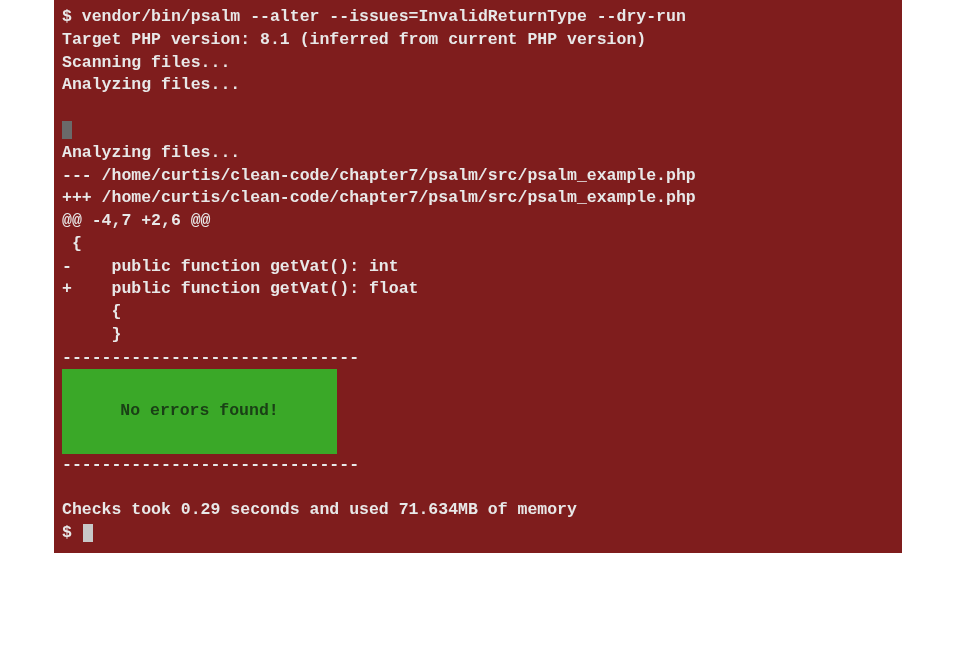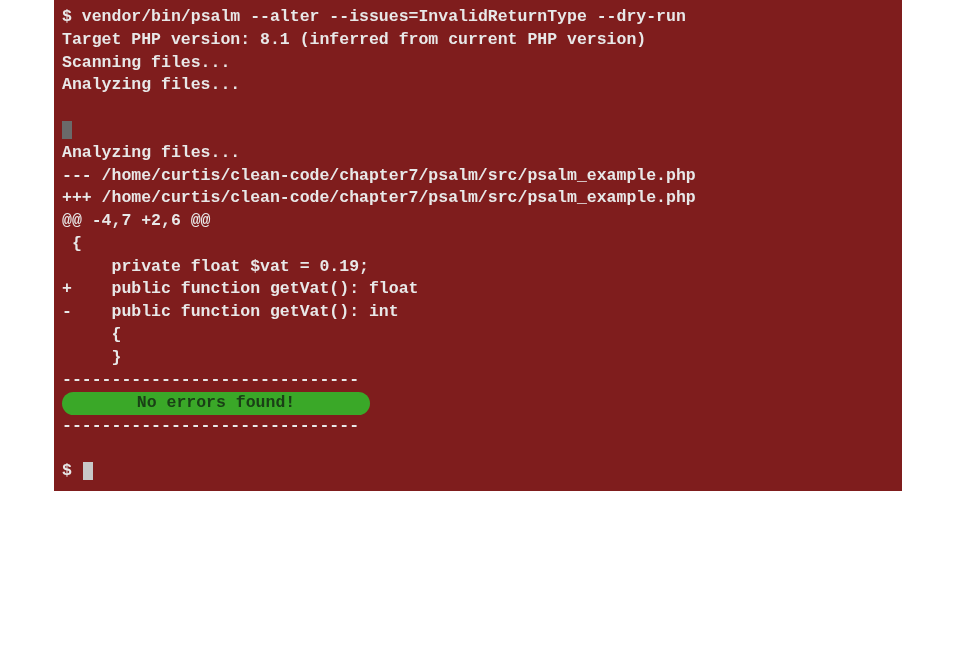--- a/index.html
+++ b/index.html
@@ -52,47 +52,46 @@
     }
     .dash-line {
       color: #e8e8e8;
       padding: 0 8px;
       letter-spacing: 0;
       white-space: pre;
     }
     .success-box {
       background: #3aa828;
       color: #1a4016;
-      padding: 0 0;
+      padding: 31px 0;
       margin: 0 8px;
-      width: 308px;
+      width: 275px;
       text-align: center;
       font-weight: bold;
-      border-radius: 12px;
     }
   </style>
 </head>
 <body>
 
 <div class="terminal">
   <div class="prompt-line"><span>$</span> <span>vendor/bin/psalm --alter --issues=InvalidReturnType --dry-run</span></div>
   <div class="line">Target PHP version: 8.1 (inferred from current PHP version)</div>
   <div class="line">Scanning files...</div>
   <div class="line">Analyzing files...</div>
   <div class="empty-line"></div>
   <div class="line"><span class="mid-cursor"></span></div>
   <div class="line">Analyzing files...</div>
   <div class="line">--- /home/curtis/clean-code/chapter7/psalm/src/psalm_example.php</div>
   <div class="line">+++ /home/curtis/clean-code/chapter7/psalm/src/psalm_example.php</div>
   <div class="line">@@ -4,7 +2,6 @@</div>
   <div class="line"> {</div>
-  <div class="line">     private float $vat = 0.19;</div>
   <div class="line"></div>
+  <div class="line">-    public function getVat(): int</div>
   <div class="line">+    public function getVat(): float</div>
-  <div class="line">-    public function getVat(): int</div>
   <div class="line">     {</div>
   <div class="line">     }</div>
   <div class="dash-line">------------------------------</div>
   <div class="success-box"><span>No errors found!</span></div>
   <div class="dash-line">------------------------------</div>
   <div class="empty-line"></div>
+  <div class="line">Checks took 0.29 seconds and used 71.634MB of memory</div>
   <div class="prompt-line"><span>$</span> <span class="cursor-block"></span></div>
 </div>
 
 </body></html>

